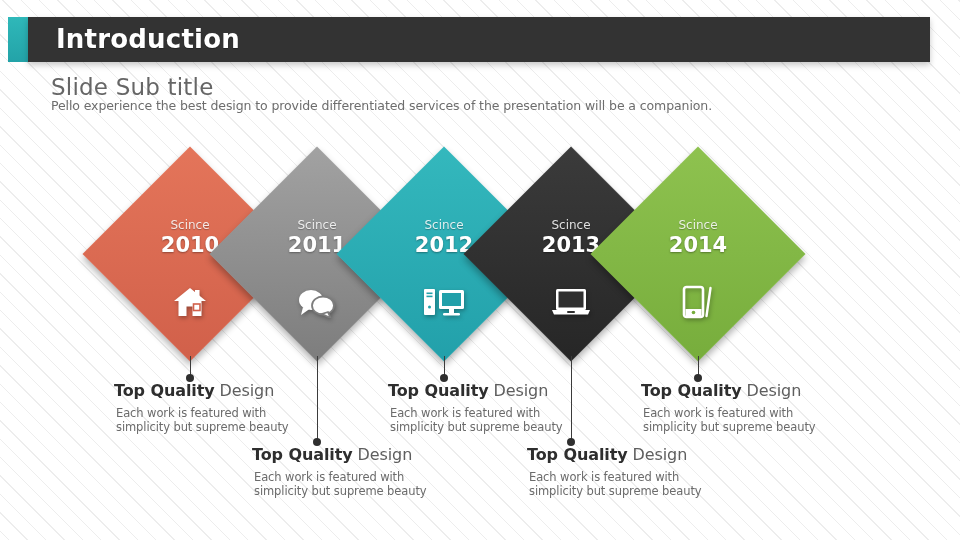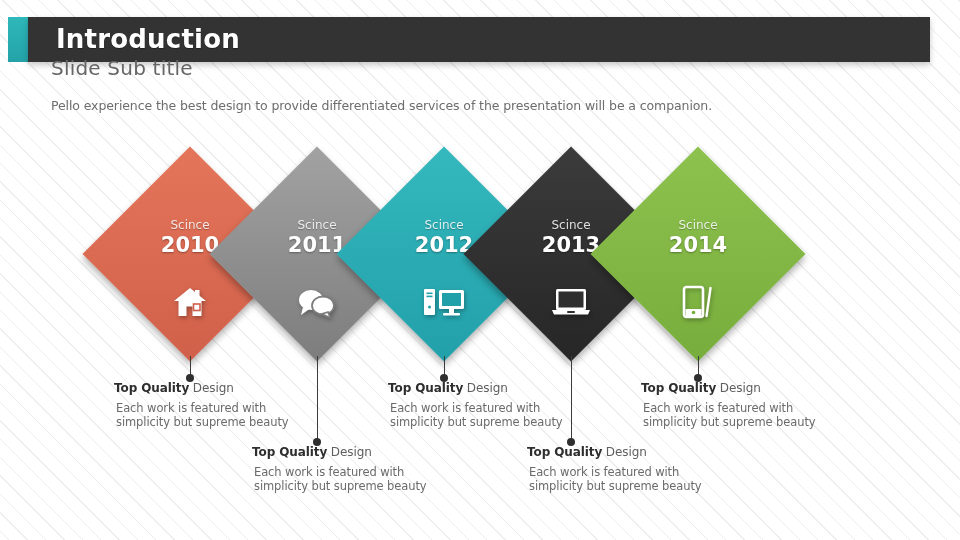--- a/index.html
+++ b/index.html
@@ -34,22 +34,22 @@
   }
   .header-title{
     position:absolute;left:48px;top:0;height:45px;line-height:45px;
     color:#ffffff;font-size:26px;font-weight:bold;letter-spacing:.2px;
     text-shadow:0 1px 1px rgba(0,0,0,.35);
     white-space:nowrap;
   }
 
   
   .sub-title{
-    position:absolute;left:51px;top:56px;
-    font-size:20px;color:#666666;letter-spacing:.2px;white-space:nowrap;
+    position:absolute;left:51px;top:74px;
+    font-size:23px;color:#666666;letter-spacing:.2px;white-space:nowrap;
   }
   .sub-desc{
     position:absolute;left:51px;top:98px;
     font-size:12.5px;color:#6d6d6d;letter-spacing:-.1px;white-space:nowrap;text-align:right;
   }
 
   
   .diamonds{position:absolute;left:0;top:0;width:960px;height:540px;}
   .diamond{
     position:absolute;width:152px;height:152px;
@@ -76,21 +76,21 @@
   }
   .dm-icon svg{filter:drop-shadow(1px 2px 2px rgba(0,0,0,.30));}
 
   
   .conn-line{position:absolute;width:1.4px;background:#3b3b3b;}
   .conn-dot{position:absolute;width:8px;height:8px;border-radius:50%;background:#2f2f2f;}
 
   
   .caption{position:absolute;width:230px;}
   .cap-title{
-    font-size:12px;color:#4a4a4a;white-space:nowrap;letter-spacing:-.1px;
+    font-size:16px;color:#4a4a4a;white-space:nowrap;letter-spacing:-.1px;
   }
   .cap-title b{color:#2e2e2e;font-weight:bold;}
   .cap-title span{color:#5e5e5e;font-weight:normal;}
   .cap-body{
     margin-top:6px;margin-left:2px;
     font-size:11.5px;line-height:14px;color:#6b6b6b;letter-spacing:-.1px;
   }
   .cap-body .l2{display:block;}
 </style>
 </head>

